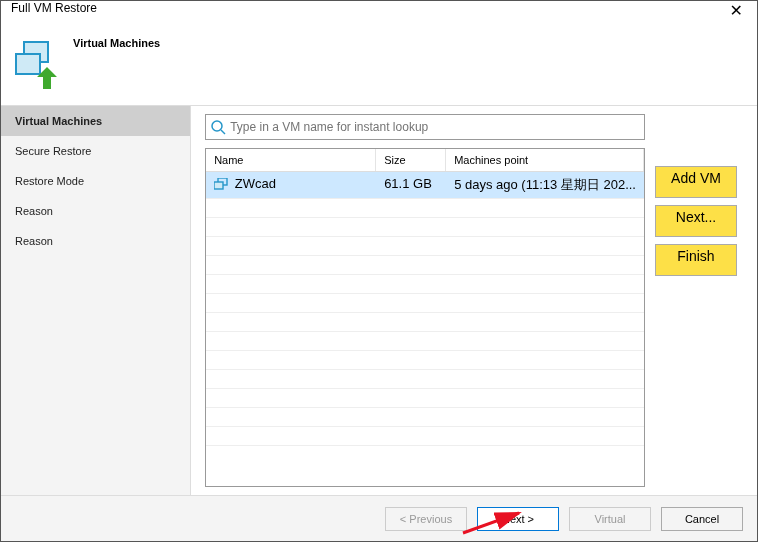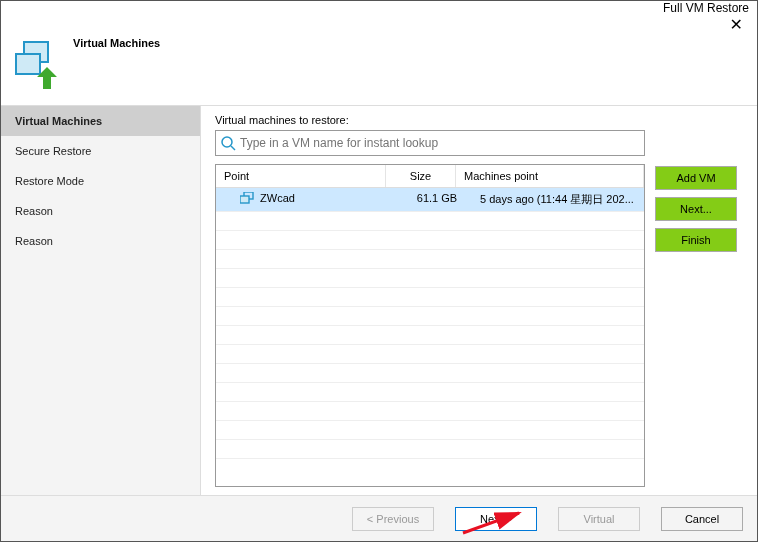--- a/index.html
+++ b/index.html
@@ -1,19 +1,19 @@
 <!DOCTYPE html>
 <html><head>
 <meta charset="utf-8">
 <style>
 * { box-sizing: border-box; margin: 0; padding: 0; font-family: "Segoe UI", Tahoma, sans-serif; }
 body { background: #fff; width: 758px; height: 542px; position: relative; border: 1px solid #555; }
 
 
-.titlebar { height: 30px; display: flex; align-items: flex-end; justify-content: space-between; padding: 0 8px 0 10px; font-size: 12px; flex-direction: column; }
+.titlebar { height: 30px; display: flex; align-items: flex-start; justify-content: space-between; padding: 0 8px 0 10px; font-size: 12px; }
 .titlebar-title { color: #000; }
 .close-x { font-size: 16px; font-family: Arial; cursor: default; padding: 0 6px; }
 
 
 .header { display: flex; padding: 6px 12px 6px 14px; }
 .header-icon { width: 48px; height: 48px; position: relative; flex-shrink: 0; margin-right: 10px; margin-top: 4px; }
 .sq { position: absolute; width: 26px; height: 22px; border: 2px solid #2596c9; background: #cfeaf6; }
 .sq1 { left: 8px; top: 0; }
 .sq2 { left: 0; top: 12px; }
 .arrow-up { position: absolute; left: 20px; top: 26px; }
@@ -40,33 +40,33 @@
 .search-icon { width: 24px; display: flex; align-items: center; justify-content: center; }
 .search-icon svg circle { stroke: #2596c9; fill: none; stroke-width: 1.5; }
 .search-icon svg line { stroke: #2596c9; stroke-width: 1.5; }
 .search-input { border: none; outline: none; flex: 1; color: #888; font-size: 12px; height: 100%; }
 
 
 .table-wrap { border: 1px solid #999; flex: 1; overflow: hidden; }
 .thead { display: flex; background: #fff; border-bottom: 1px solid #ddd; }
 .th { font-size: 11px; padding: 5px 8px; border-right: 1px solid #e4e4e4; }
 .col-name { width: 170px; }
-.col-size { width: 70px; text-align: center; }
+.col-size { width: 70px; text-align: left; }
 .col-rp { flex: 1; }
-.trow { display: flex; font-size: 11px; border-bottom: 1px solid #eee; padding-left: 16px; }
+.trow { display: flex; font-size: 13px; border-bottom: 1px solid #eee; }
 .trow.sel { background: #cde8ff; }
 .td { padding: 4px 8px; overflow: hidden; white-space: nowrap; text-overflow: ellipsis; }
 .vm-icon { display: inline-block; vertical-align: -2px; margin-right: 3px; }
 .trow-empty { height: 19px; border-bottom: 1px solid #eee; }
 
 
-.btn { display: block; width: 82px; height: 24px; background: #84cc16; border: 1px solid #aaa; font-size: 11px; margin-bottom: 7px; cursor: default; text-align: center; line-height: 22px; }
+.btn { display: block; width: 82px; height: 32px; background: #fde047; border: 1px solid #aaa; font-size: 14px; margin-bottom: 7px; cursor: default; text-align: center; line-height: 22px; }
 
 
-.footer { position: absolute; bottom: 0; left: 0; right: 0; height: 46px; background: #f4f4f4; border-top: 1px solid #ddd; display: flex; align-items: center; justify-content: flex-end; padding-right: 14px; gap: 21px; }
+.footer { position: absolute; bottom: 0; left: 0; right: 0; height: 46px; background: #f4f4f4; border-top: 1px solid #ddd; display: flex; align-items: center; justify-content: flex-end; padding-right: 14px; gap: 10px; }
 .fbtn { width: 82px; height: 24px; border: 1px solid #aaa; background: #f4f4f4; font-size: 11px; text-align: center; line-height: 22px; cursor: default; }
 .fbtn.disabled { color: #999; border-color: #ccc; }
 .fbtn.primary { border-color: #0078d7; background: #fff; }
 .red-arrow { position: absolute; left: 460px; bottom: 4px; pointer-events: none; }
 </style>
 </head>
 <body>
 
 <div class="titlebar">
   <span class="titlebar-title">Full VM Restore</span>
@@ -92,48 +92,47 @@
   <div class="sidebar">
     <div class="side-item active">Virtual Machines</div>
     <div class="side-item">Secure Restore</div>
     <div class="side-item">Restore Mode</div>
     <div class="side-item">Reason</div>
     <div class="side-item">Reason</div>
   </div>
 
   <div class="main">
     <div class="main-left">
-      <div class="section-label">Virtual machines to restore:</div>
       <div class="search-wrap">
         <span class="search-icon">
           <svg width="16" height="16">
               <circle cx="7" cy="7" r="5"></circle>
               <line x1="11" y1="11" x2="15" y2="15"></line>
             </svg>
         </span>
         <input class="search-input" placeholder="Type in a VM name for instant lookup" style="">
       </div>
       <div class="table-wrap">
         <div class="thead">
-          <div class="th col-name">Point</div>
+          <div class="th col-name">Name</div>
           <div class="th col-size">Size</div>
           <div class="th col-rp">Machines point</div>
         </div>
         <div class="trow sel">
           <div class="td col-name">
             <span class="vm-icon">
               <svg width="14" height="12">
                   <rect x="4" y="0" width="9" height="7" fill="none" stroke="#2596c9" stroke-width="1.4"></rect>
                   <rect x="0" y="4" width="9" height="7" fill="#cfeaf6" stroke="#2596c9" stroke-width="1.4"></rect>
                 </svg>
             </span>
             <span>ZWcad</span>
           </div>
           <div class="td col-size">61.1 GB</div>
-          <div class="td col-rp">5 days ago (11:44 星期日 202...</div>
+          <div class="td col-rp">5 days ago (11:13 星期日 202...</div>
         </div>
         <div class="trow-empty"></div>
           <div class="trow-empty"></div>
           <div class="trow-empty"></div>
           <div class="trow-empty"></div>
           <div class="trow-empty"></div>
           <div class="trow-empty"></div>
           <div class="trow-empty"></div>
           <div class="trow-empty"></div>
           <div class="trow-empty"></div>

